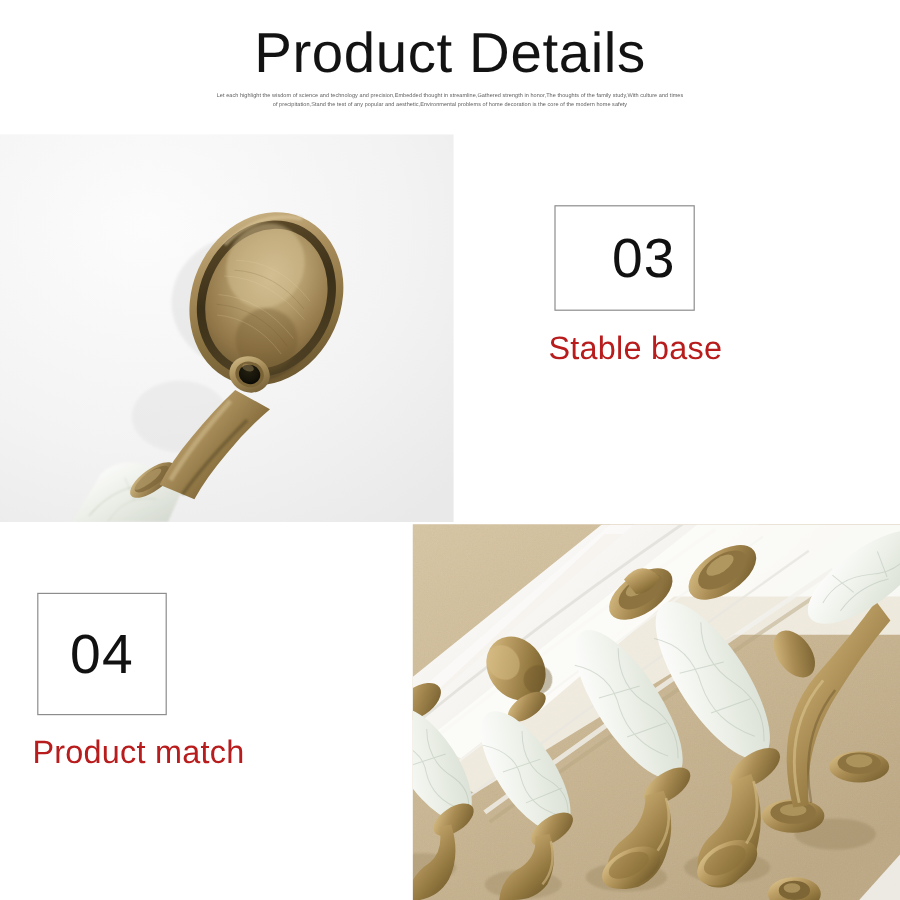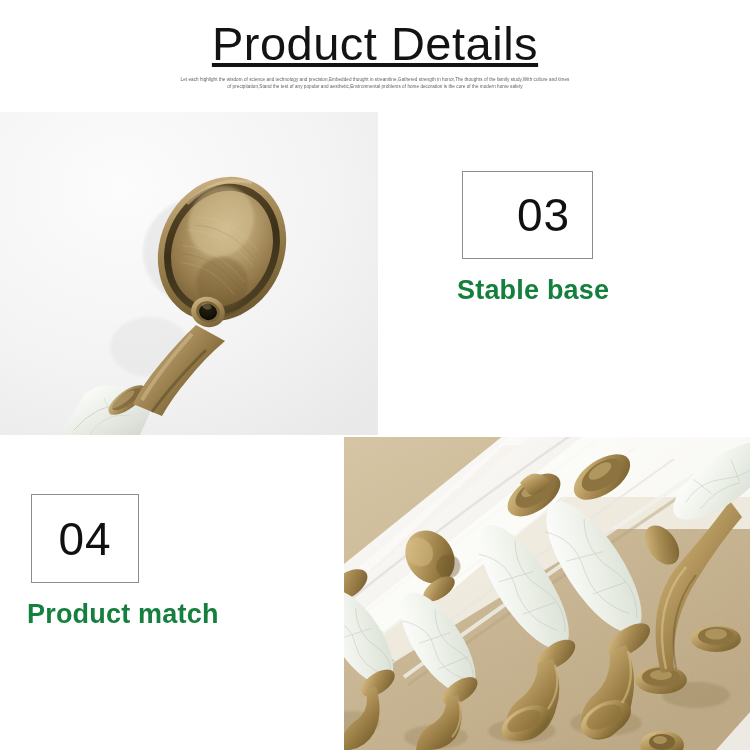--- a/index.html
+++ b/index.html
@@ -19,21 +19,20 @@
   #header { position: absolute; left: 0; top: 0; width: 750px; height: 112px; }
   #page-title {
     position: absolute; left: 0; top: 18px; width: 750px;
     text-align: center;
     font-size: 47px;
     font-weight: 400;
     letter-spacing: 0.5px;
     color: #131313;
     line-height: 1.1;
     white-space: nowrap;
-    text-decoration: underline;
   }
   #subtitle-block {
     position: absolute; left: 145px; top: 76px; width: 460px;
     text-align: center;
   }
   .subtitle-line {
     font-size: 4.6px;
     line-height: 7.4px;
     color: #5f5f5f;
     letter-spacing: 0.05px;
@@ -73,32 +72,32 @@
   }
   .num-text {
     font-size: 46px;
     font-weight: 400;
     color: #111111;
     line-height: 1;
     letter-spacing: 1px;
   }
   .callout-label {
     font-size: 27px;
-    font-weight: 700;
-    color: #15803d;
+    font-weight: 400;
+    color: #b91c1c;
     letter-spacing: 0.2px;
     white-space: nowrap;
   }
 
   #callout-03 { left: 462px; top: 171px; }
-  #callout-03 .num-box { width: 131px; height: 88px; padding-left: 32px; }
+  #callout-03 .num-box { width: 117px; height: 88px; padding-left: 32px; }
   #callout-03 .callout-label { margin-top: 16px; margin-left: -5px; }
 
   #callout-04 { left: 31px; top: 494px; }
-  #callout-04 .num-box { width: 108px; height: 89px; align-items: center; }
+  #callout-04 .num-box { width: 108px; height: 102px; align-items: center; }
   #callout-04 .callout-label { margin-top: 16px; margin-left: -4px; }
 </style>
 </head>
 <body>
 
 <div id="page">
 
   <div id="header">
     <div id="page-title">Product Details</div>
     <div id="subtitle-block">

